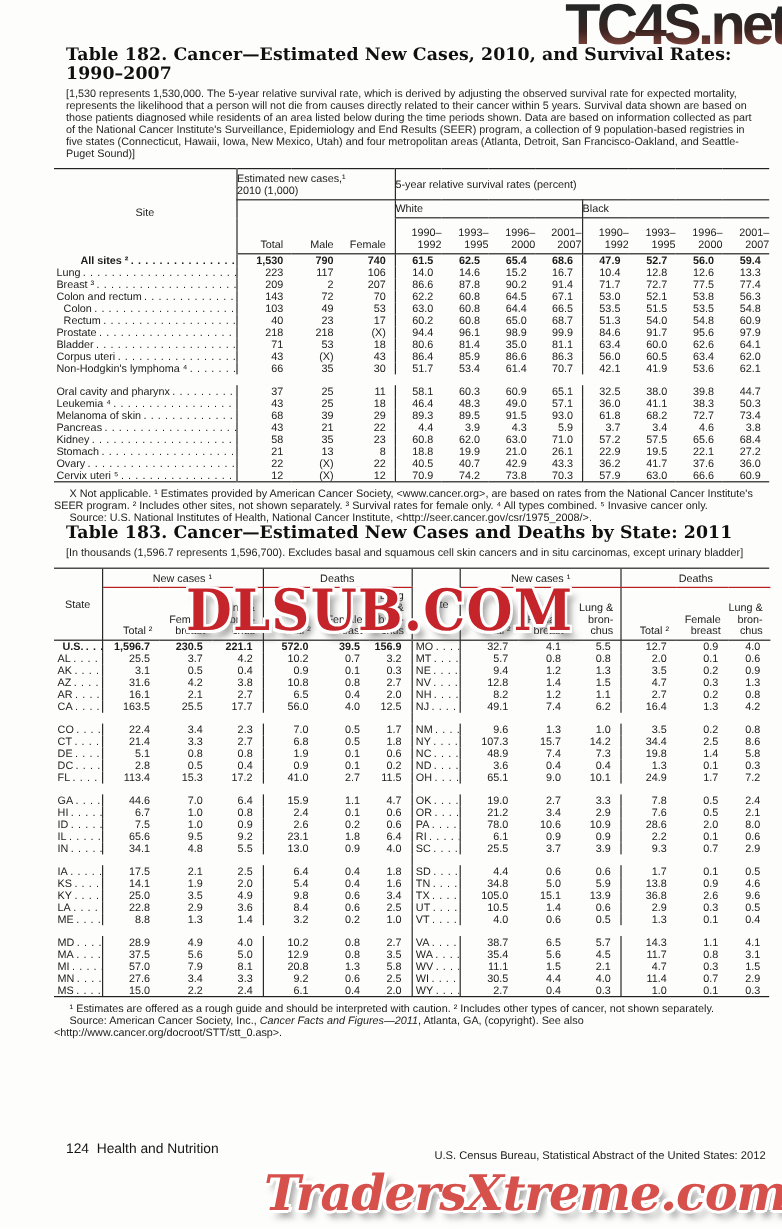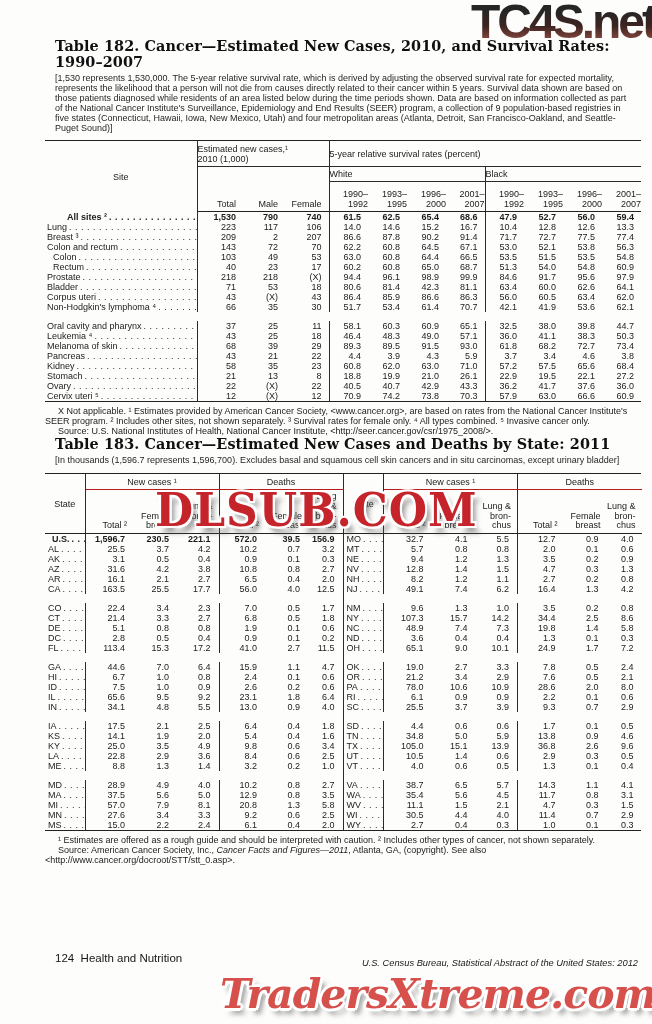--- a/index.html
+++ b/index.html
@@ -69,21 +69,21 @@
                  white-space:pre-line; line-height:9.6px; border-bottom:1.5px solid #222; }
   .t183 td { height:10px; line-height:10px; font-size:9px; }
   .t183 .num { text-align:right; padding-right:8px; }
   .t183 tr.b td { font-weight:bold; }
   .t183 tr.sp td { height:9px; }
   .t183 .st .lbl { padding-left:3px; }
   .t183 .us .lbl { padding-left:7px; }
 
   
   .pgfoot-left { position:absolute; left:55px; top:952px; font-size:11.5px; color:#161616; }
-  .pgfoot-src  { position:absolute; right:14px; top:958px; font-size:9.3px; color:#202020;font-style:italic; }
+  .pgfoot-src  { position:absolute; right:14px; top:958px; font-size:9.3px; color:#202020; }
 
   
   .wm { position:absolute; z-index:5; pointer-events:none; }
   .wm-tc4s {
     top:-6px; right:-3px;
     font-family:"Liberation Sans", sans-serif; font-weight:bold;
     font-size:48px; letter-spacing:-3px;
     background:linear-gradient(180deg,#262626 30%,#3c2421 58%,#8a4a41 85%,#96554b 100%);
     -webkit-background-clip:text; background-clip:text; color:transparent;
   }
@@ -306,21 +306,21 @@
               <div class="sitew">
                 <span class="lbl">Bladder</span>
                 <span class="dots"></span>
               </div>
             </td>
             <td class="num">71</td>
             <td class="num">53</td>
             <td class="num br">18</td>
             <td class="num">80.6</td>
             <td class="num">81.4</td>
-            <td class="num">42.3</td>
+            <td class="num">35.0</td>
             <td class="num br">81.1</td>
             <td class="num">63.4</td>
             <td class="num">60.0</td>
             <td class="num">62.6</td>
             <td class="num">64.1</td>
           </tr>
           <tr>
             <td class="site br">
               <div class="sitew">
                 <span class="lbl">Corpus uteri</span>

